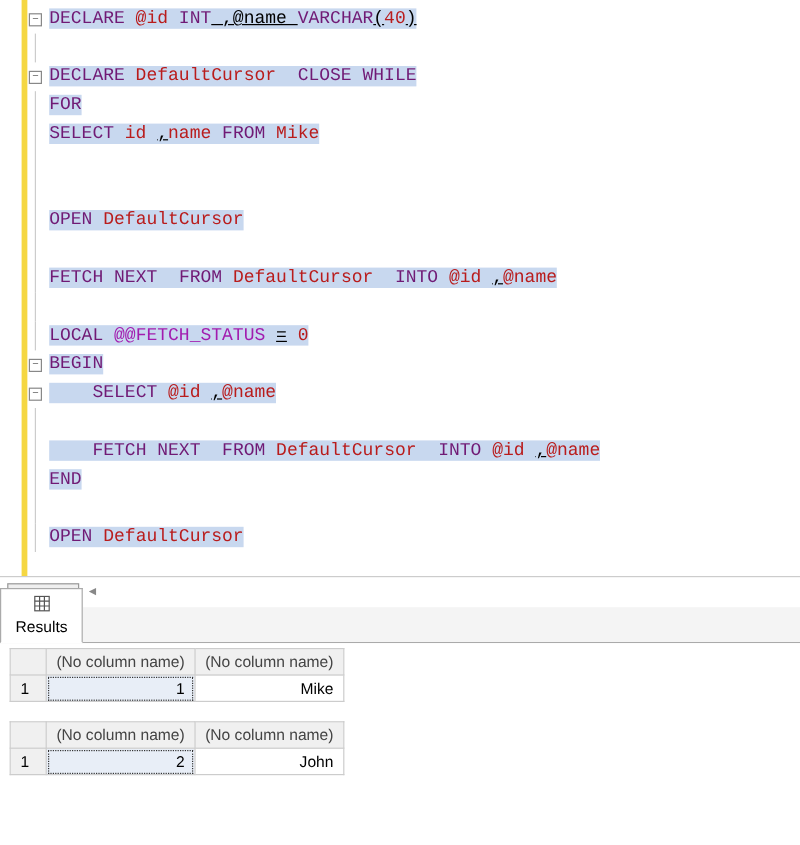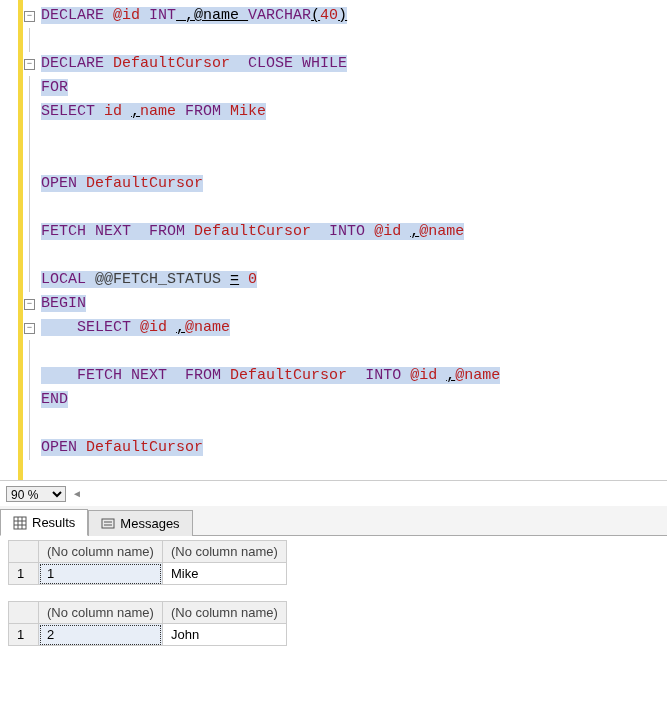--- a/index.html
+++ b/index.html
@@ -50,21 +50,21 @@
   margin-left: 6px;
 }
 .code-pane {
   flex: 1;
   padding: 4px 0 0 4px;
   font-size: 15px;
   line-height: 24px;
   white-space: pre;
 }
 .kw { color: #701a75; }
-.fn { color: #404040; }
+.fn { color: #a21caf; }
 .gray { color: #000000; text-decoration: underline; }
 .txt { color: #b91c1c; }
 .hl { background: #c8d8ef; }
 
 .zoom-bar {
   display: flex;
   align-items: center;
   gap: 6px;
   border-top: 1px solid #ccc;
   padding: 2px 6px;
@@ -97,20 +97,21 @@
   display: flex;
   align-items: center;
   gap: 5px;
   padding: 5px 12px;
   border: 1px solid #aaa;
   border-bottom: none;
   background: #eaeaea;
   cursor: pointer;
   position: relative;
   top: 1px;
+  flex-direction: column;
 }
 .tab.active {
   background: #fff;
   border-bottom: 1px solid #fff;
 }
 .tab-icon {
   width: 14px;
   height: 14px;
   display: inline-flex;
   align-items: center;
@@ -125,21 +126,21 @@
   font-size: 13px;
   padding: 4px 0 0 8px;
 }
 .result-grid {
   border-collapse: collapse;
   margin-bottom: 16px;
 }
 .result-grid th, .result-grid td {
   border: 1px solid #ccc;
   padding: 2px 8px;
-  text-align: left;
+  text-align: right;
   font-weight: normal;
   min-width: 120px;
   height: 22px;
 }
 .result-grid th {
   background: #f0f0f0;
   color: #444;
 }
 .result-grid .rownum-h {
   width: 30px; min-width: 30px;
@@ -229,30 +230,20 @@
       <svg width="14" height="14" viewBox="0 0 14 14">
           <rect x="1" y="1" width="12" height="12" fill="none" stroke="#555" stroke-width="1"></rect>
           <line x1="1" y1="5" x2="13" y2="5" stroke="#555"></line>
           <line x1="1" y1="9" x2="13" y2="9" stroke="#555"></line>
           <line x1="5" y1="1" x2="5" y2="13" stroke="#555"></line>
           <line x1="9" y1="1" x2="9" y2="13" stroke="#555"></line>
         </svg>
     </span>
     <span>Results</span>
   </div>
-  <div class="tab">
-    <span class="tab-icon">
-      <svg width="14" height="14" viewBox="0 0 14 14">
-          <rect x="1" y="2" width="12" height="9" fill="none" stroke="#555"></rect>
-          <line x1="3" y1="5" x2="11" y2="5" stroke="#555"></line>
-          <line x1="3" y1="8" x2="11" y2="8" stroke="#555"></line>
-        </svg>
-    </span>
-    <span>Messages</span>
-  </div>
 </div>
 
 <div class="results-pane">
   <table class="result-grid">
     <tbody>
         <tr>
       <th class="rownum-h"></th>
       <th>(No column name)</th>
       <th>(No column name)</th>
     </tr>

